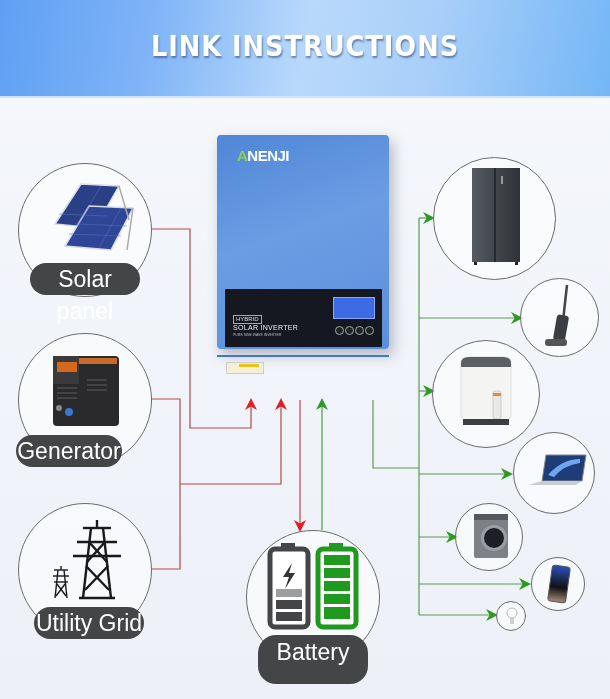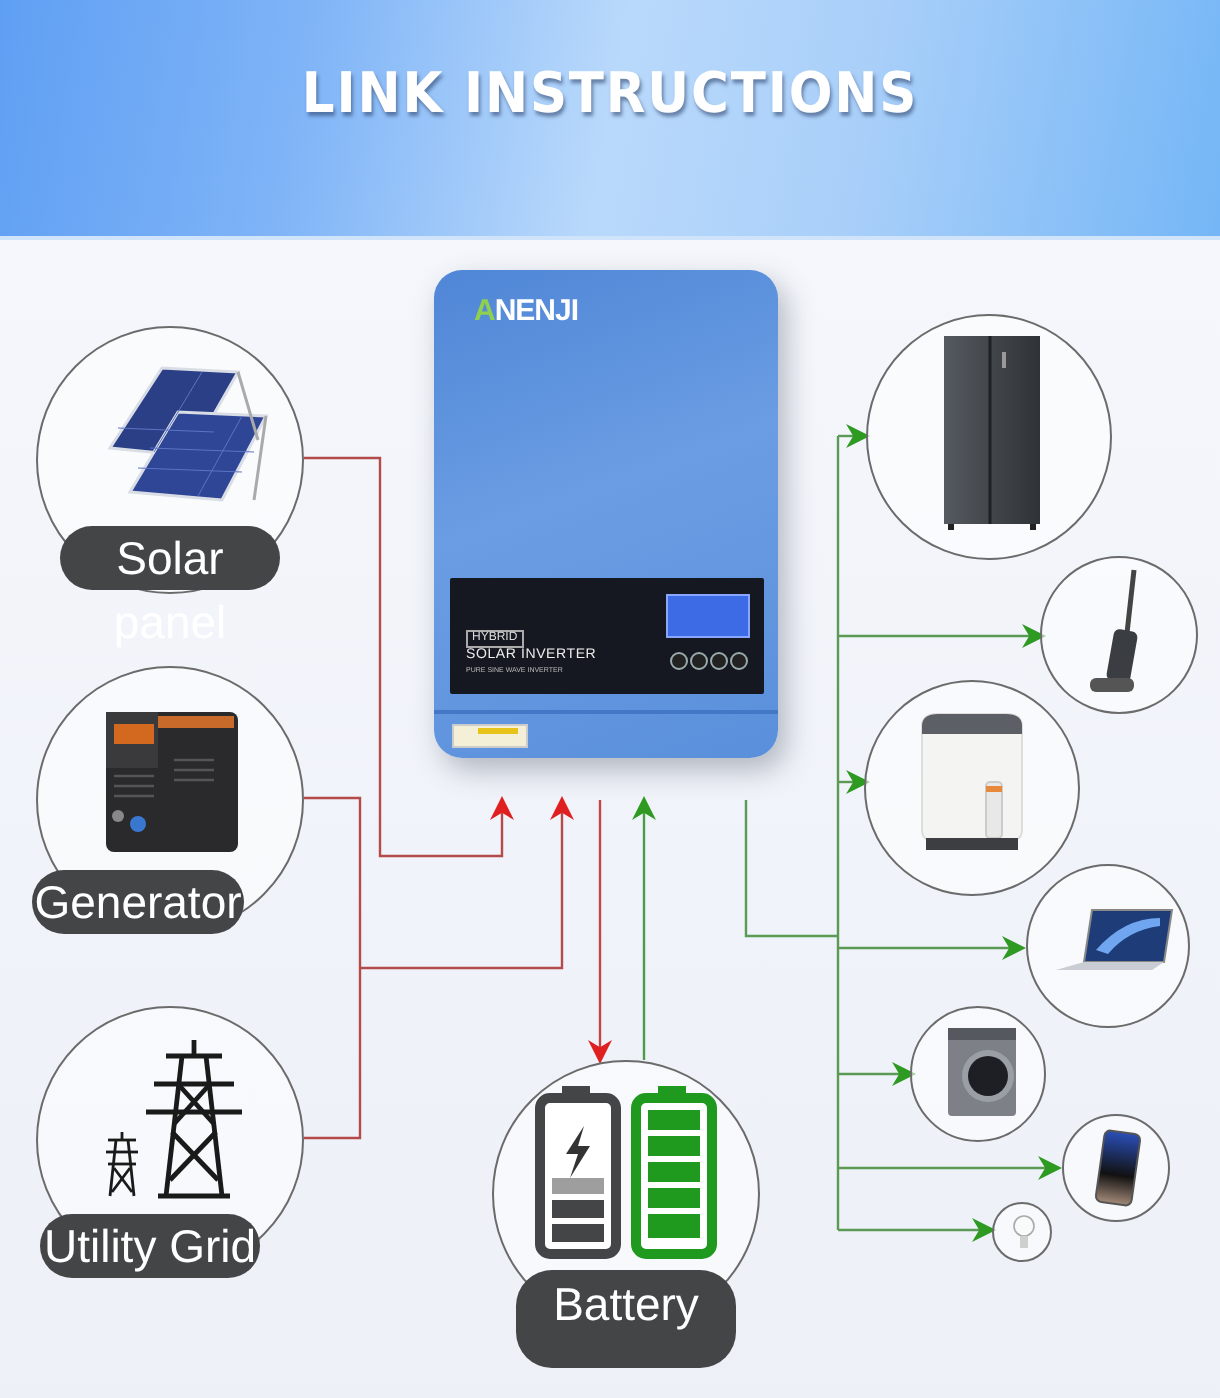--- a/index.html
+++ b/index.html
@@ -1,31 +1,31 @@
 <!DOCTYPE html>
 <html><head>
 <meta charset="utf-8">
 <style>
   html,body{margin:0;padding:0;}
   body{width:610px;height:699px;position:relative;overflow:hidden;
     background:linear-gradient(180deg,#f6f8fc 0%,#f0f3f9 60%,#edf1f7 100%);
     font-family:"Liberation Sans",sans-serif;}
-  .header{position:absolute;left:0;top:0;width:610px;height:120px;
+  .header{position:absolute;left:0;top:0;width:610px;height:98px;
     background:linear-gradient(100deg,#5f9ff3 0%,#7fb4f7 25%,#b9d9fb 50%,#a9cff9 70%,#74b6f6 100%);}
   .header::after{content:"";position:absolute;left:0;right:0;bottom:0;height:2px;background:#cfe3fb;}
   .title{position:absolute;left:0;right:0;top:30px;text-align:center;
     font-family:"DejaVu Sans",sans-serif;font-weight:bold;font-size:28px;letter-spacing:1px;
     color:#ffffff;text-shadow:1px 2px 2px rgba(40,60,100,0.55);transform:scaleX(0.92);}
   svg.wires{position:absolute;left:0;top:0;}
   .circle{position:absolute;border:1.3px solid #6b6b6b;border-radius:50%;background:rgba(255,255,255,0.55);box-sizing:border-box;}
   .pill{position:absolute;background:#444547;color:#fff;border-radius:18px;font-size:23px;
     text-align:center;line-height:32px;height:32px;}
-  .inverter{position:absolute;left:217px;top:135px;width:172px;height:244px;
+  .inverter{position:absolute;left:217px;top:135px;width:172px;height:214px;
     background:linear-gradient(160deg,#4f86d6 0%,#6a9de3 45%,#5a8fdb 100%);
-    border-radius:14px;box-shadow:4px 6px 14px rgba(60,70,90,0.35);}
+    border-radius:4px;box-shadow:4px 6px 14px rgba(60,70,90,0.35);}
   .inv-logo{position:absolute;left:20px;top:12px;font-weight:bold;font-size:15px;color:#fff;letter-spacing:-0.5px;}
   .inv-logo .a{color:#8fd14f;}
   .inv-panel{position:absolute;left:8px;top:154px;width:157px;height:58px;background:#151820;border-radius:1px;}
   .inv-hybrid{position:absolute;left:8px;top:26px;font-size:6px;color:#ddd;border:1px solid #aaa;padding:0 2px;line-height:7px;}
   .inv-solar{position:absolute;left:8px;top:35px;font-size:7px;color:#eee;letter-spacing:0.3px;}
   .inv-sub{position:absolute;left:8px;top:44px;font-size:3.5px;color:#bbb;}
   .inv-lcd{position:absolute;left:108px;top:8px;width:40px;height:20px;background:#3d6be6;border:1px solid #8aa7ff;}
   .inv-btn{position:absolute;top:37px;width:7px;height:7px;border-radius:50%;border:1px solid #9aa;background:#222;}
   .inv-line{position:absolute;left:0;top:220px;width:172px;height:2px;background:#4378c6;}
   .inv-caution{position:absolute;left:9px;top:227px;width:36px;height:10px;background:#f4f0d8;border:1px solid #ccc;}
@@ -151,21 +151,21 @@
       <line x1="5" y1="54" x2="19" y2="54"></line>
         <line x1="4" y1="60" x2="20" y2="60"></line>
         <line x1="5" y1="66" x2="19" y2="66"></line>
       <line x1="9" y1="54" x2="6" y2="82"></line>
         <line x1="15" y1="54" x2="18" y2="82"></line>
       <line x1="8" y1="68" x2="17" y2="80"></line>
         <line x1="16" y1="68" x2="7" y2="80"></line>
     </g>
   </svg>
 </div>
-<div class="pill" style="left:20px;top:607px;width:110px">Utility Grid</div>
+<div class="pill" style="left:34px;top:607px;width:110px">Utility Grid</div>
 
 <div class="circle" style="left:246px;top:530px;width:134px;height:134px">
   <svg class="icon" style="left:20px;top:10px" width="96" height="92">
     <rect x="14" y="2" width="14" height="6" fill="#444547"></rect>
     <rect x="3" y="8" width="38" height="78" rx="5" fill="#fff" stroke="#444547" stroke-width="5"></rect>
     <path d="M25,22 L16,36 L22,36 L18,48 L28,32 L22,32 Z" fill="#333"></path>
     <rect x="9" y="48" width="26" height="8" fill="#9e9e9e"></rect>
     <rect x="9" y="59" width="26" height="9" fill="#444547"></rect>
     <rect x="9" y="71" width="26" height="9" fill="#444547"></rect>
     <rect x="62" y="2" width="14" height="6" fill="#1f9a1f"></rect>

